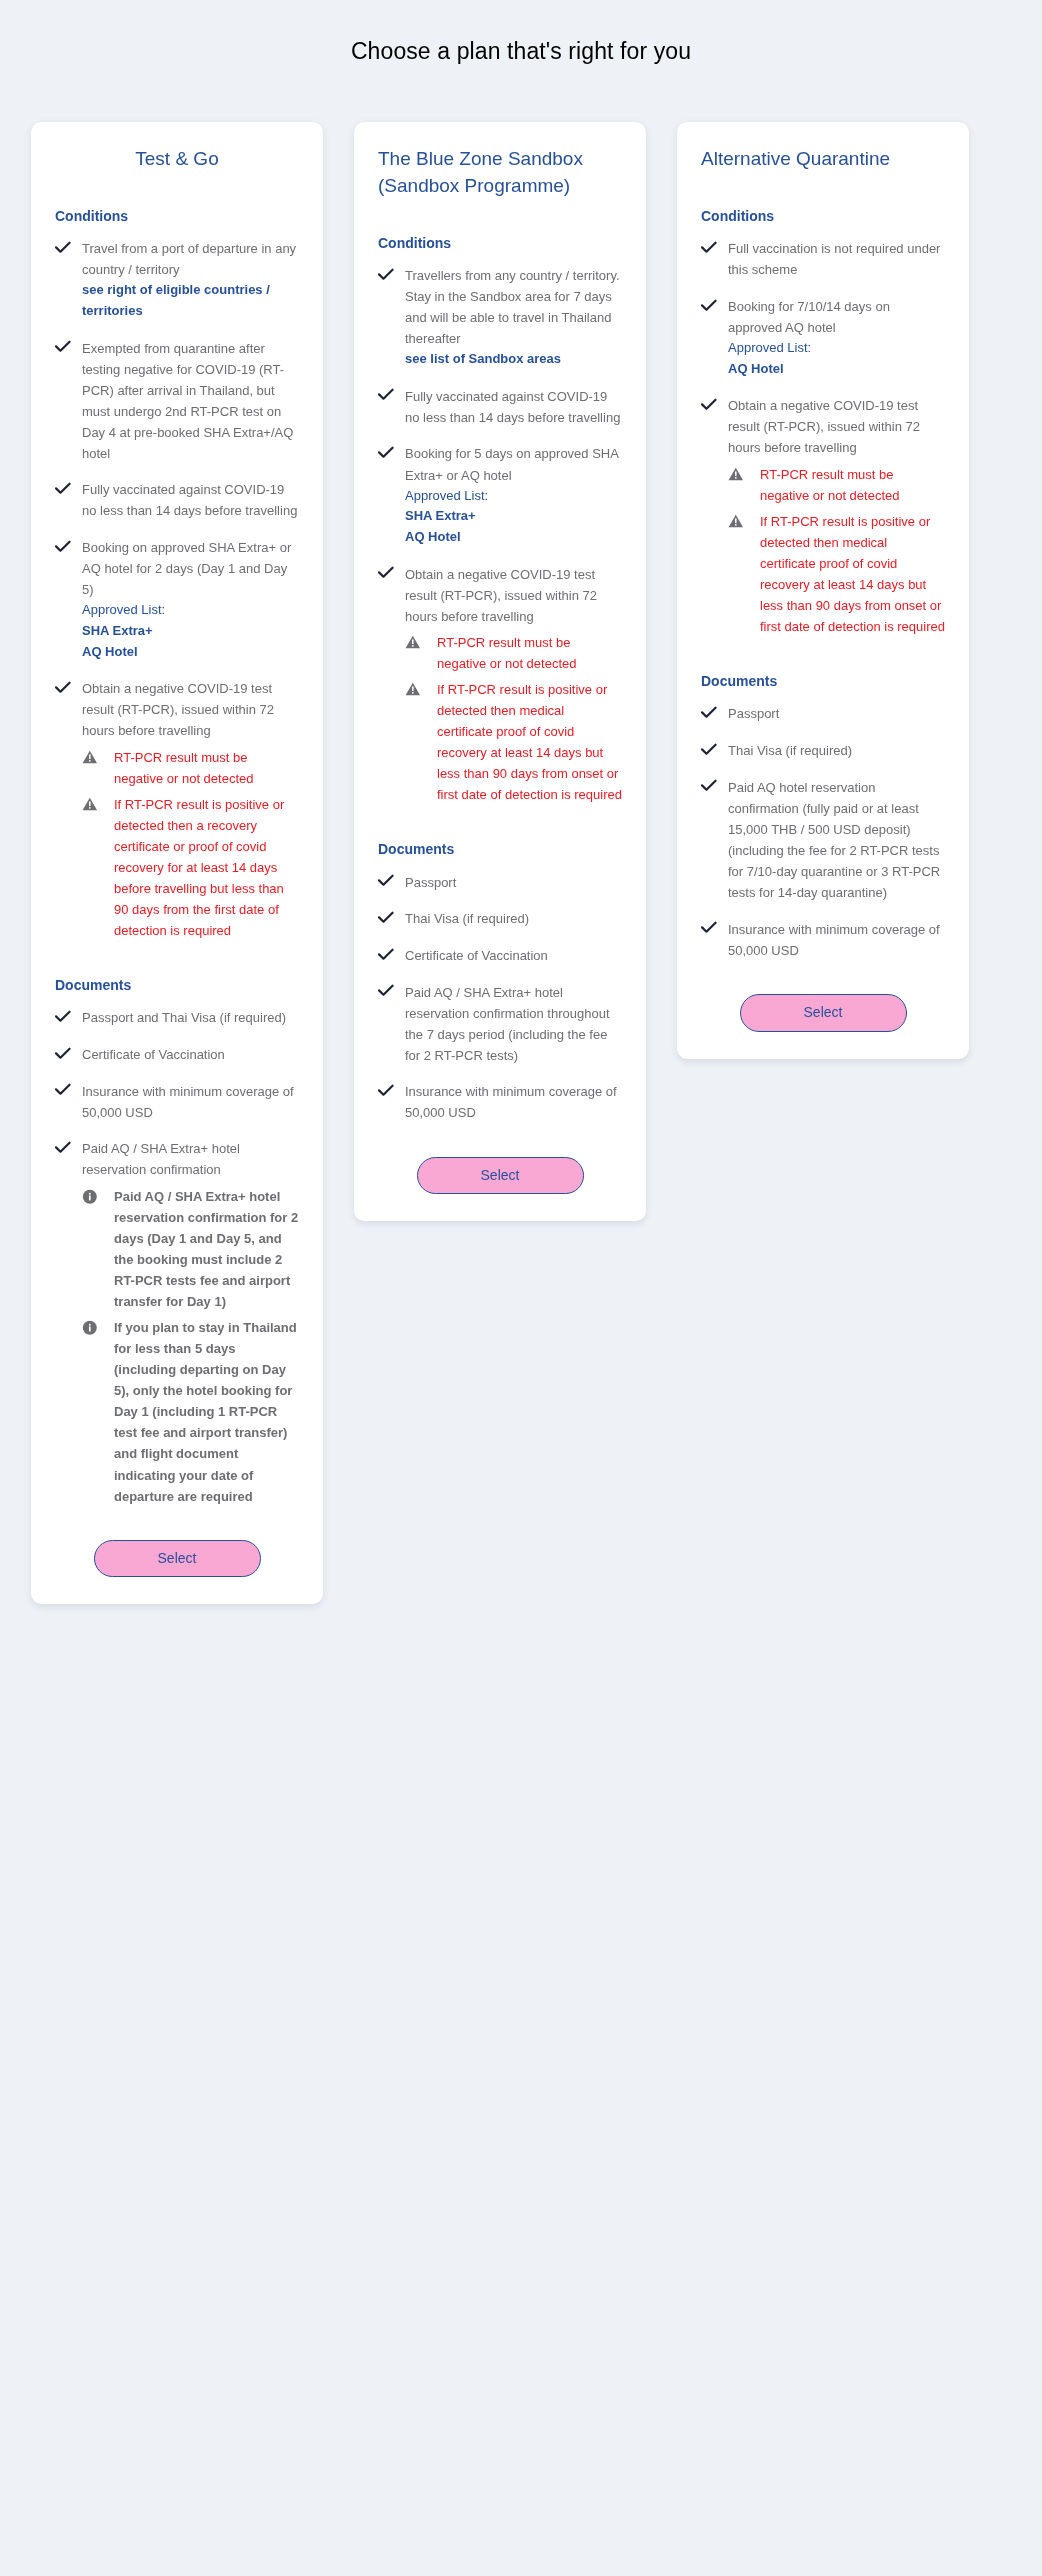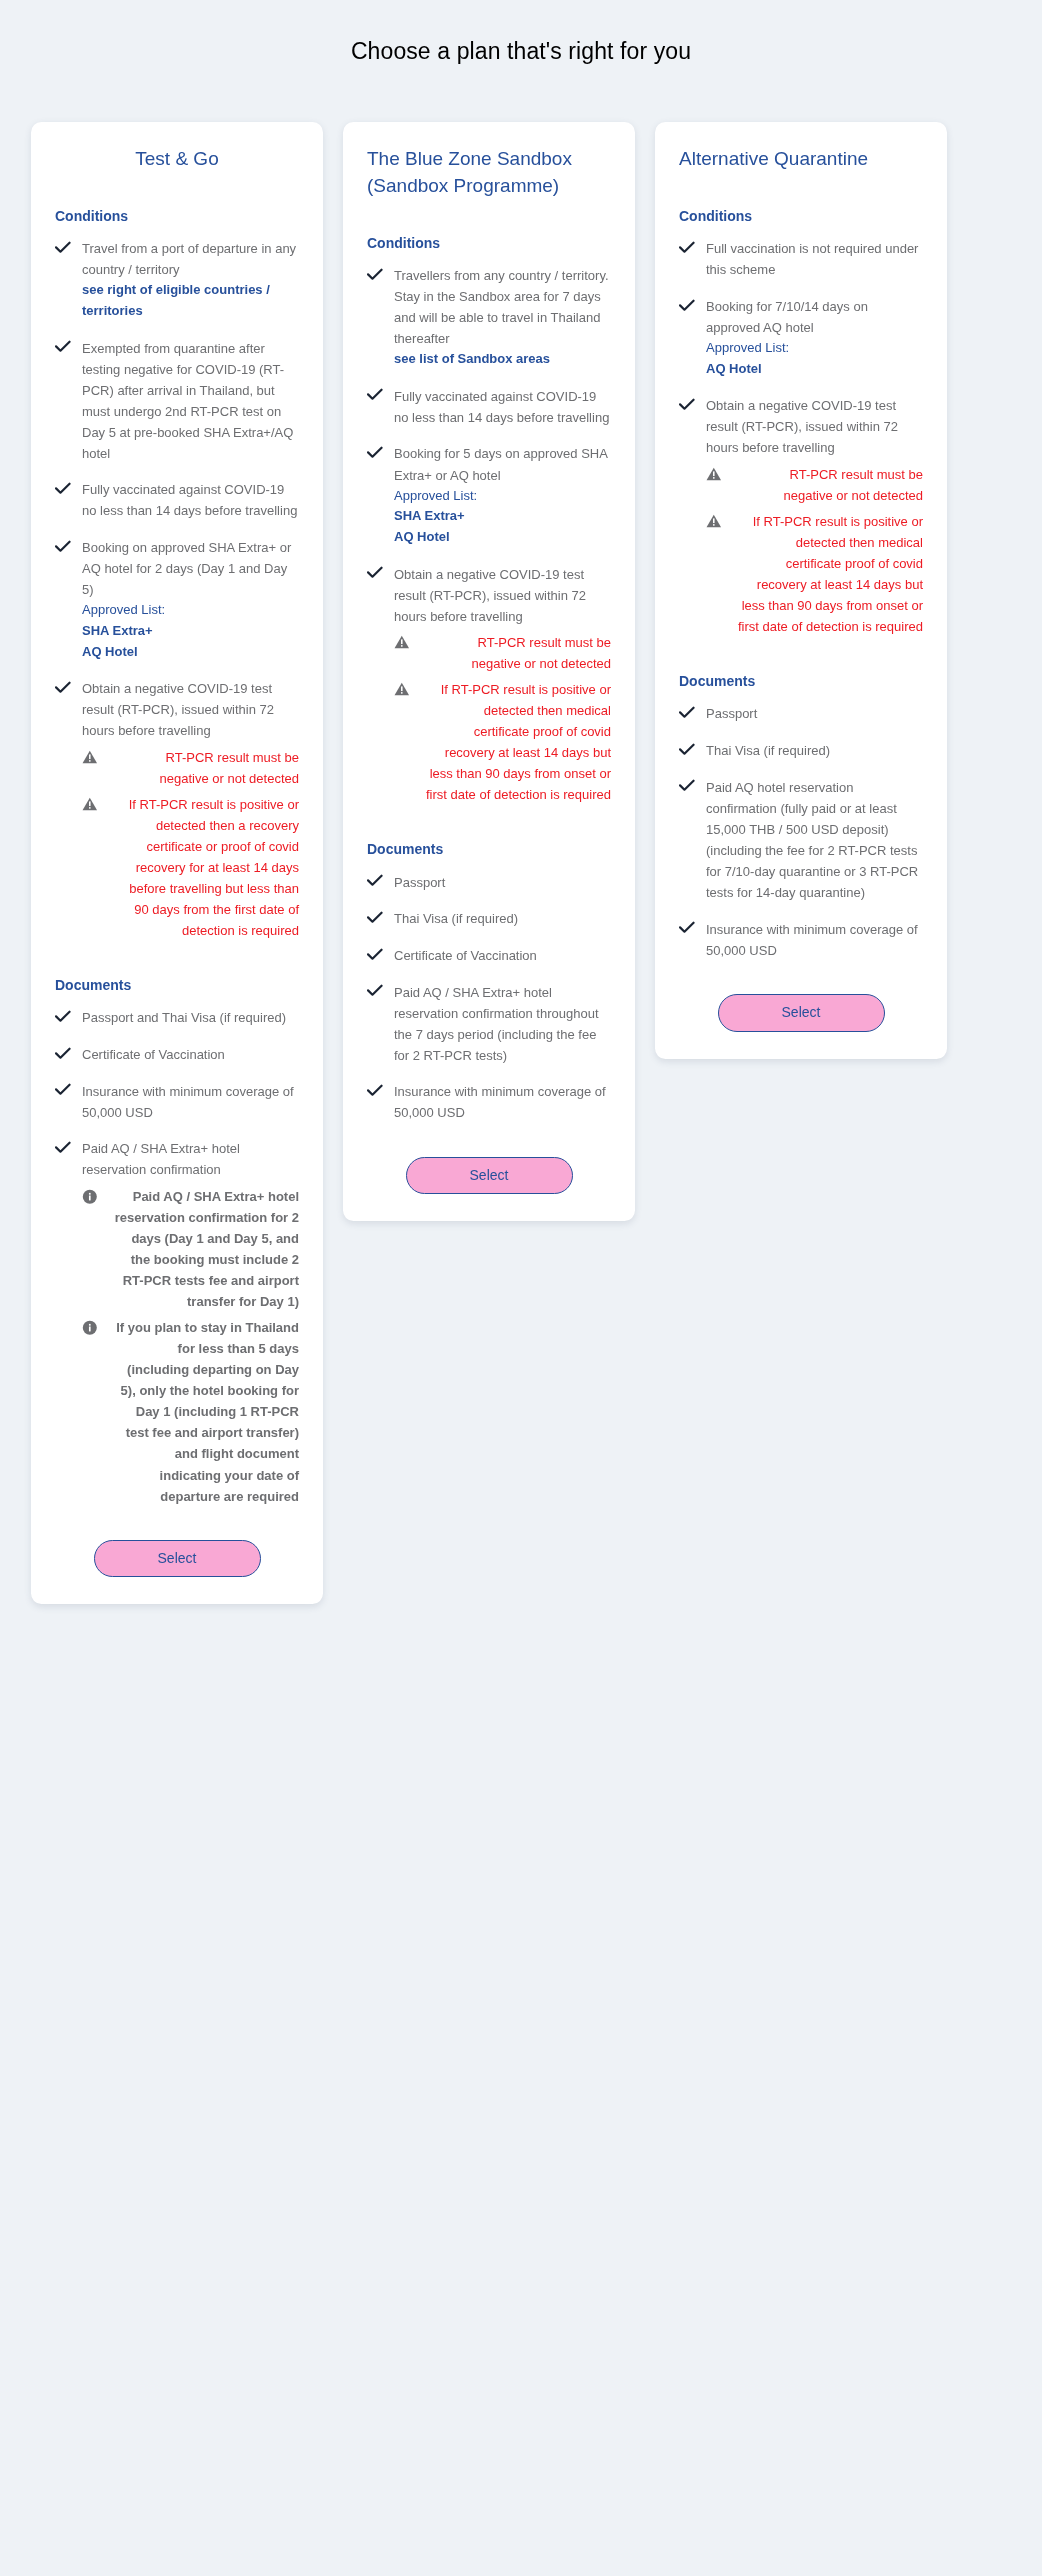--- a/index.html
+++ b/index.html
@@ -27,21 +27,21 @@
     padding-bottom: 0;
     line-height: 1.2;
   }
 
   .cards-row {
     display: flex;
     align-items: flex-start;
     justify-content: flex-start;
     padding: 0 31px;
     margin-top: 56px;
-    gap: 20px;
+    gap: 31px;
   }
 
   .card {
     background: #ffffff;
     border-radius: 10.4px;
     box-shadow: 0 2.1px 7.3px rgba(60, 80, 110, 0.13);
     padding: 24px 24px 27px 24px;
     width: 292px;
     flex: 0 0 292px;
     display: flex;
@@ -119,21 +119,20 @@
     display: flex;
     justify-content: flex-start;
   }
   .note-icon svg { display: block; }
 
   .note-text {
     flex: 1 1 auto;
     font-size: 13px;
     line-height: 1.62;
     min-width: 0;
-    text-align: right;
   }
   .note-text.warn { color: #ed1c24; }
   .note-text.info { color: #6d6e71; font-weight: bold; }
 
   .select-wrap {
     margin-top: 17.7px;
     display: flex;
     justify-content: center;
   }
 
@@ -170,21 +169,21 @@
           <a class="link-line">see right of eligible countries / territories</a>
         </div>
       </div>
       <div class="item">
         <span class="check-icon">
           <svg width="15.6" height="12.5" viewBox="0 0 30 24" aria-hidden="true">
             <path d="M2 12.2 L10.5 20.5 L28 3.2" fill="none" stroke="#1b2433" stroke-width="4.2" stroke-linecap="round" stroke-linejoin="round"></path>
           </svg>
         </span>
         <div class="item-body">
-          <div class="item-text">Exempted from quarantine after testing negative for COVID-19 (RT-PCR) after arrival in Thailand, but must undergo 2nd RT-PCR test on Day 5 at pre-booked SHA Extra+/AQ hotel</div>
+          <div class="item-text">Exempted from quarantine after testing negative for COVID-19 (RT-PCR) after arrival in Thailand, but must undergo 2nd RT-PCR test on Day 4 at pre-booked SHA Extra+/AQ hotel</div>
         </div>
       </div>
       <div class="item">
         <span class="check-icon">
           <svg width="15.6" height="12.5" viewBox="0 0 30 24" aria-hidden="true">
             <path d="M2 12.2 L10.5 20.5 L28 3.2" fill="none" stroke="#1b2433" stroke-width="4.2" stroke-linecap="round" stroke-linejoin="round"></path>
           </svg>
         </span>
         <div class="item-body">
           <div class="item-text">Fully vaccinated against COVID-19 no less than 14 days before travelling</div>

